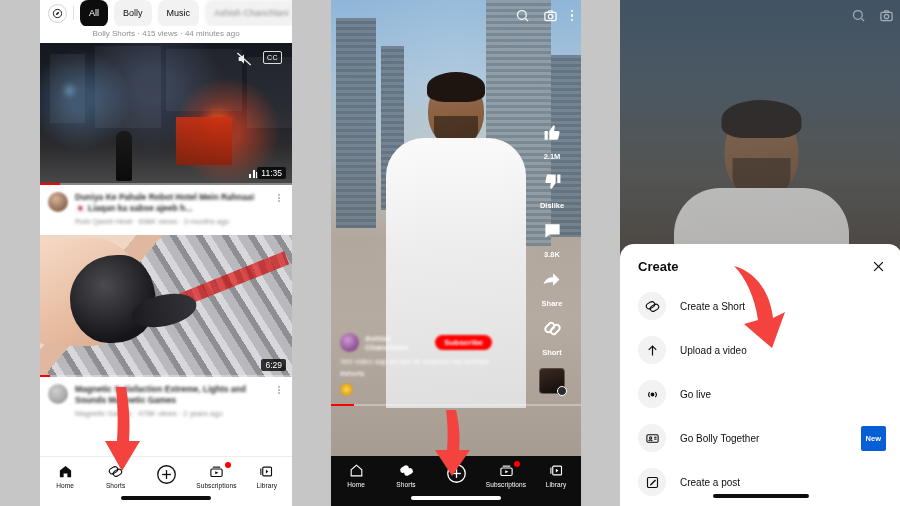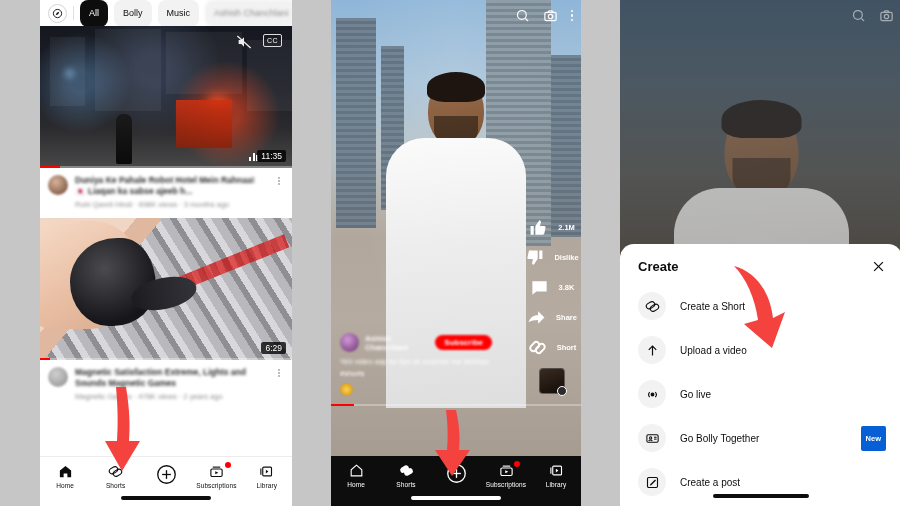--- a/index.html
+++ b/index.html
@@ -212,21 +212,21 @@
     position: absolute; top: 8px; right: 8px; display: flex; align-items: center; gap: 13px;
   }
   .sh-topicons svg { width: 15px; height: 15px; color: #fff; opacity: .95; }
   .dots-v { display: flex; flex-direction: column; gap: 2px; }
   .dots-v i { width: 2.5px; height: 2.5px; background: #fff; border-radius: 50%; }
 
   .rail {
     position: absolute; right: 8px; bottom: 62px; width: 42px;
     display: flex; flex-direction: column; align-items: center; gap: 11px;
   }
-  .rail .ritem { display: flex; flex-direction: row; align-items: center; gap: 10px; }
+  .rail .ritem { display: flex; flex-direction: column; align-items: center; gap: 10px; }
   .rail svg { width: 19px; height: 19px; color: #fff; }
   .rail .rlabel { font-size: 7.5px; color: #fff; font-weight: 600; }
   .rail .ch-thumb {
     width: 26px; height: 26px; border-radius: 4px; position: relative;
     background: linear-gradient(160deg,#3a2a22,#120c08);
     border: 1px solid rgba(255,255,255,.25);
   }
   .rail .ch-thumb .dot {
     position: absolute; right: -3px; bottom: -3px; width: 10px; height: 10px;
     border-radius: 50%; background: #2b2b2b; border: 1px solid #fff;
@@ -312,20 +312,21 @@
             <polygon points="16,8 13.5,13.5 8,16 10.5,10.5" fill="#0d0d0d" stroke="none"></polygon>
         </svg>
       </div>
       <div class="chip-div"></div>
       <div class="chip active">All</div>
       <div class="chip">Bolly</div>
       <div class="chip">Music</div>
       <div class="chip blurred">Ashish Chanchlani</div>
     </div>
 
+    <div class="metaline">Bolly Shorts · 415 views · 44 minutes ago</div>
 
     <div class="vid">
       <div class="thumb" id="thumb-street">
         <div class="b" style="left:4%;top:8%;width:14%;height:48%"></div>
         <div class="b" style="left:22%;top:2%;width:26%;height:58%"></div>
         <div class="b" style="left:50%;top:4%;width:30%;height:44%"></div>
         <div class="b" style="left:82%;top:10%;width:18%;height:50%"></div>
         <div class="lamp" style="left:10%;top:30%;width:9px;height:9px;background:rgba(150,210,255,.5);filter:blur(3px)"></div>
         <div class="lamp" style="left:66%;top:48%;width:22px;height:14px;background:rgba(255,90,40,.6);filter:blur(5px)"></div>
         <div class="shop"></div>

